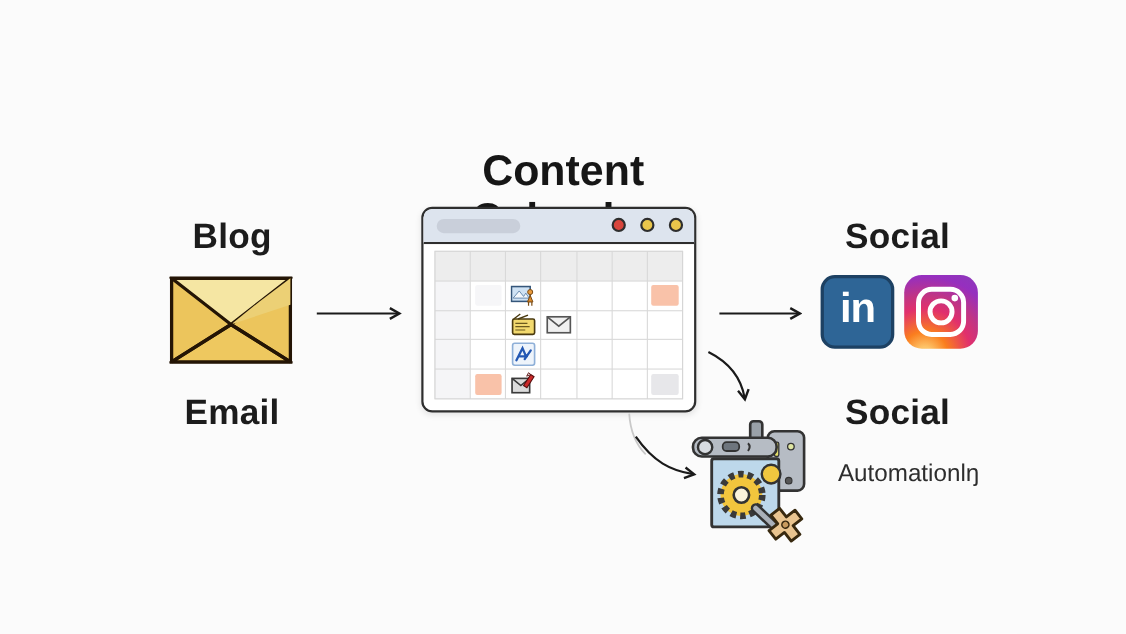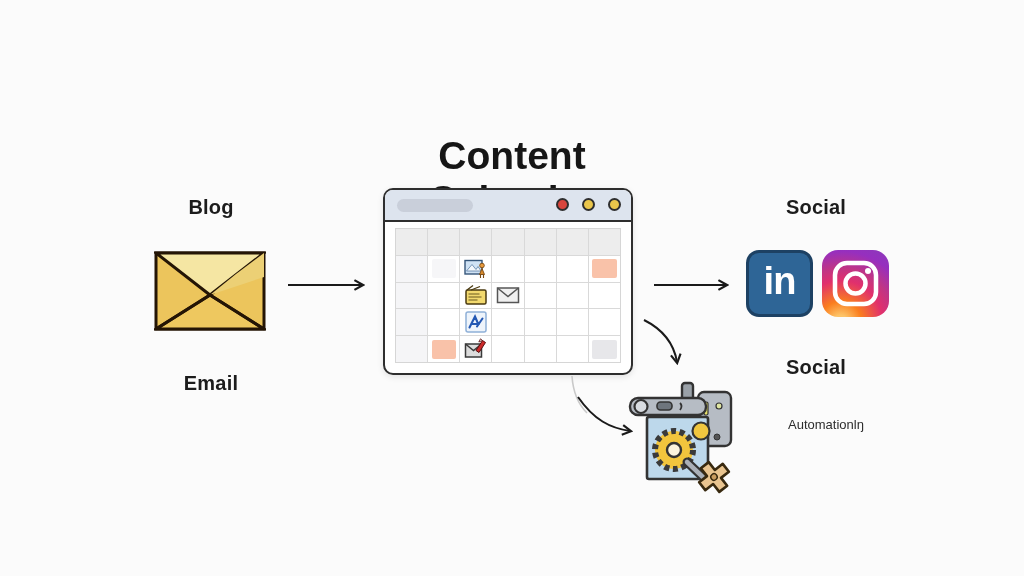--- a/index.html
+++ b/index.html
@@ -4,21 +4,21 @@
 <style>
   html,body{margin:0;padding:0;}
   .canvas{
     position:relative; width:1024px; height:576px;
     background:#fbfbfb; overflow:hidden;
     font-family:"Liberation Sans", sans-serif;
     color:#1c1c1c;
   }
   .label{
     position:absolute; text-align:center; font-weight:bold;
-    font-size:20px; color:#1c1c1c; letter-spacing:.2px;
+    font-size:32px; color:#1c1c1c; letter-spacing:.2px;
   }
   .diagram-title{
     position:absolute; left:352px; top:134px; width:320px;
     text-align:center; font-size:39px; font-weight:bold; color:#161616;
   }
   
   .envelope-wrap{position:absolute; left:154px; top:251px; width:112px; height:80px;}
   
   .window{
     position:absolute; left:383px; top:188px; width:250px; height:187px;
@@ -67,21 +67,21 @@
   .instagram{
     position:absolute; left:822px; top:250px; width:67px; height:67px;
     border-radius:16px;
     background:radial-gradient(circle at 28% 108%, #fdc468 8%, #fa7e1e 24%, #e1306c 48%, #c13584 62%, #962fbf 82%, #8a3ab9 100%);
   }
   .instagram svg{width:100%; height:100%;}
   
   .automation-icon{position:absolute; left:620px; top:375px; width:124px; height:124px;}
   .automation-text{
     position:absolute; left:706px; top:417px; width:240px; text-align:center;
-    font-size:13px; color:#2d2d2d;
+    font-size:22px; color:#2d2d2d;
   }
   .automation-text .l1{display:block; margin-bottom:4px;}
   .automation-text .l2{display:block; letter-spacing:.3px;}
   
   .arrows{position:absolute; left:0; top:0; width:1024px; height:576px; pointer-events:none;}
 </style>
 </head>
 <body>
 
 <div class="canvas">
@@ -92,21 +92,21 @@
     <svg viewBox="0 0 112 80">
       <rect x="2" y="2" width="108" height="76" fill="#ecc55c" stroke="#241505" stroke-width="3"></rect>
       <polygon points="2,2 110,2 56,44" fill="#f5e6a3" stroke="#241505" stroke-width="3"></polygon>
       <polygon points="56,44 82,23 110,2 110,26" fill="#ecd075" stroke="none"></polygon>
       <polygon points="2,78 56,44 110,78" fill="#eec85f" stroke="#241505" stroke-width="3"></polygon>
       <line x1="2" y1="78" x2="56" y2="44" stroke="#241505" stroke-width="3"></line>
       <line x1="110" y1="78" x2="56" y2="44" stroke="#241505" stroke-width="3"></line>
     </svg>
   </div>
 
-  <div class="label" style="left:146px; top:372px; width:130px;">Email</div>
+  <div class="label" style="left:146px; top:356px; width:130px;">Email</div>
 
   <div class="diagram-title">Content Calendar</div>
 
   <div class="window">
     <div class="titlebar">
       <div class="address-pill"></div>
       <div class="controls">
           <span class="win-circle" style="background: rgb(216, 69, 60);"></span>
           <span class="win-circle" style="background: rgb(234, 198, 75);"></span>
           <span class="win-circle" style="background: rgb(234, 198, 75);"></span>

